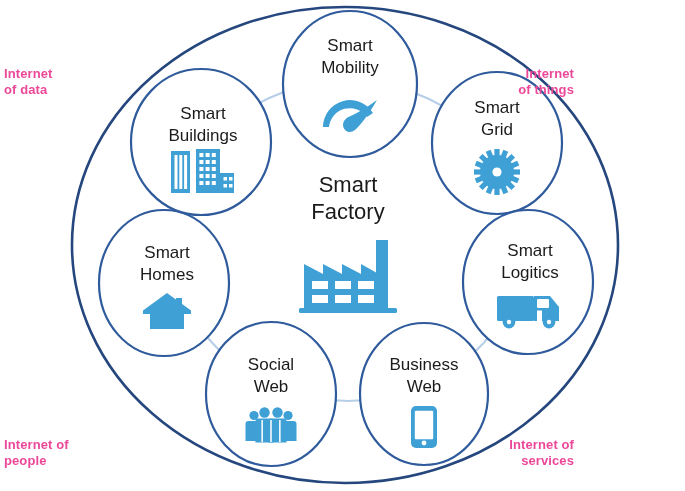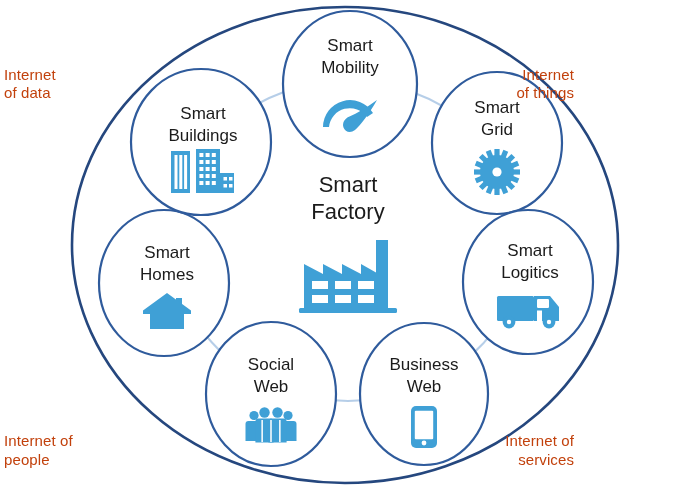--- a/index.html
+++ b/index.html
@@ -19,23 +19,23 @@
     width: 578px;
     height: 491px;
   }
   svg#scene {
     display: block;
     width: 685px;
     height: 491px;
   }
   .corner-label {
     position: absolute;
-    color: #c2410c;
-    font-weight: normal;
-    font-size: 15px;
+    color: #ec4899;
+    font-weight: bold;
+    font-size: 13px;
     line-height: 1.22;
     letter-spacing: 0.1px;
     white-space: pre-line;
   }
   .corner-tl { left: 4px;  top: 66px;  text-align: left; }
   .corner-tr { right: 4px; top: 66px;  text-align: right; }
   .corner-bl { left: 4px;  bottom: 22px; text-align: left; }
   .corner-br { right: 4px; bottom: 22px; text-align: right; }
 
   .node-label {

